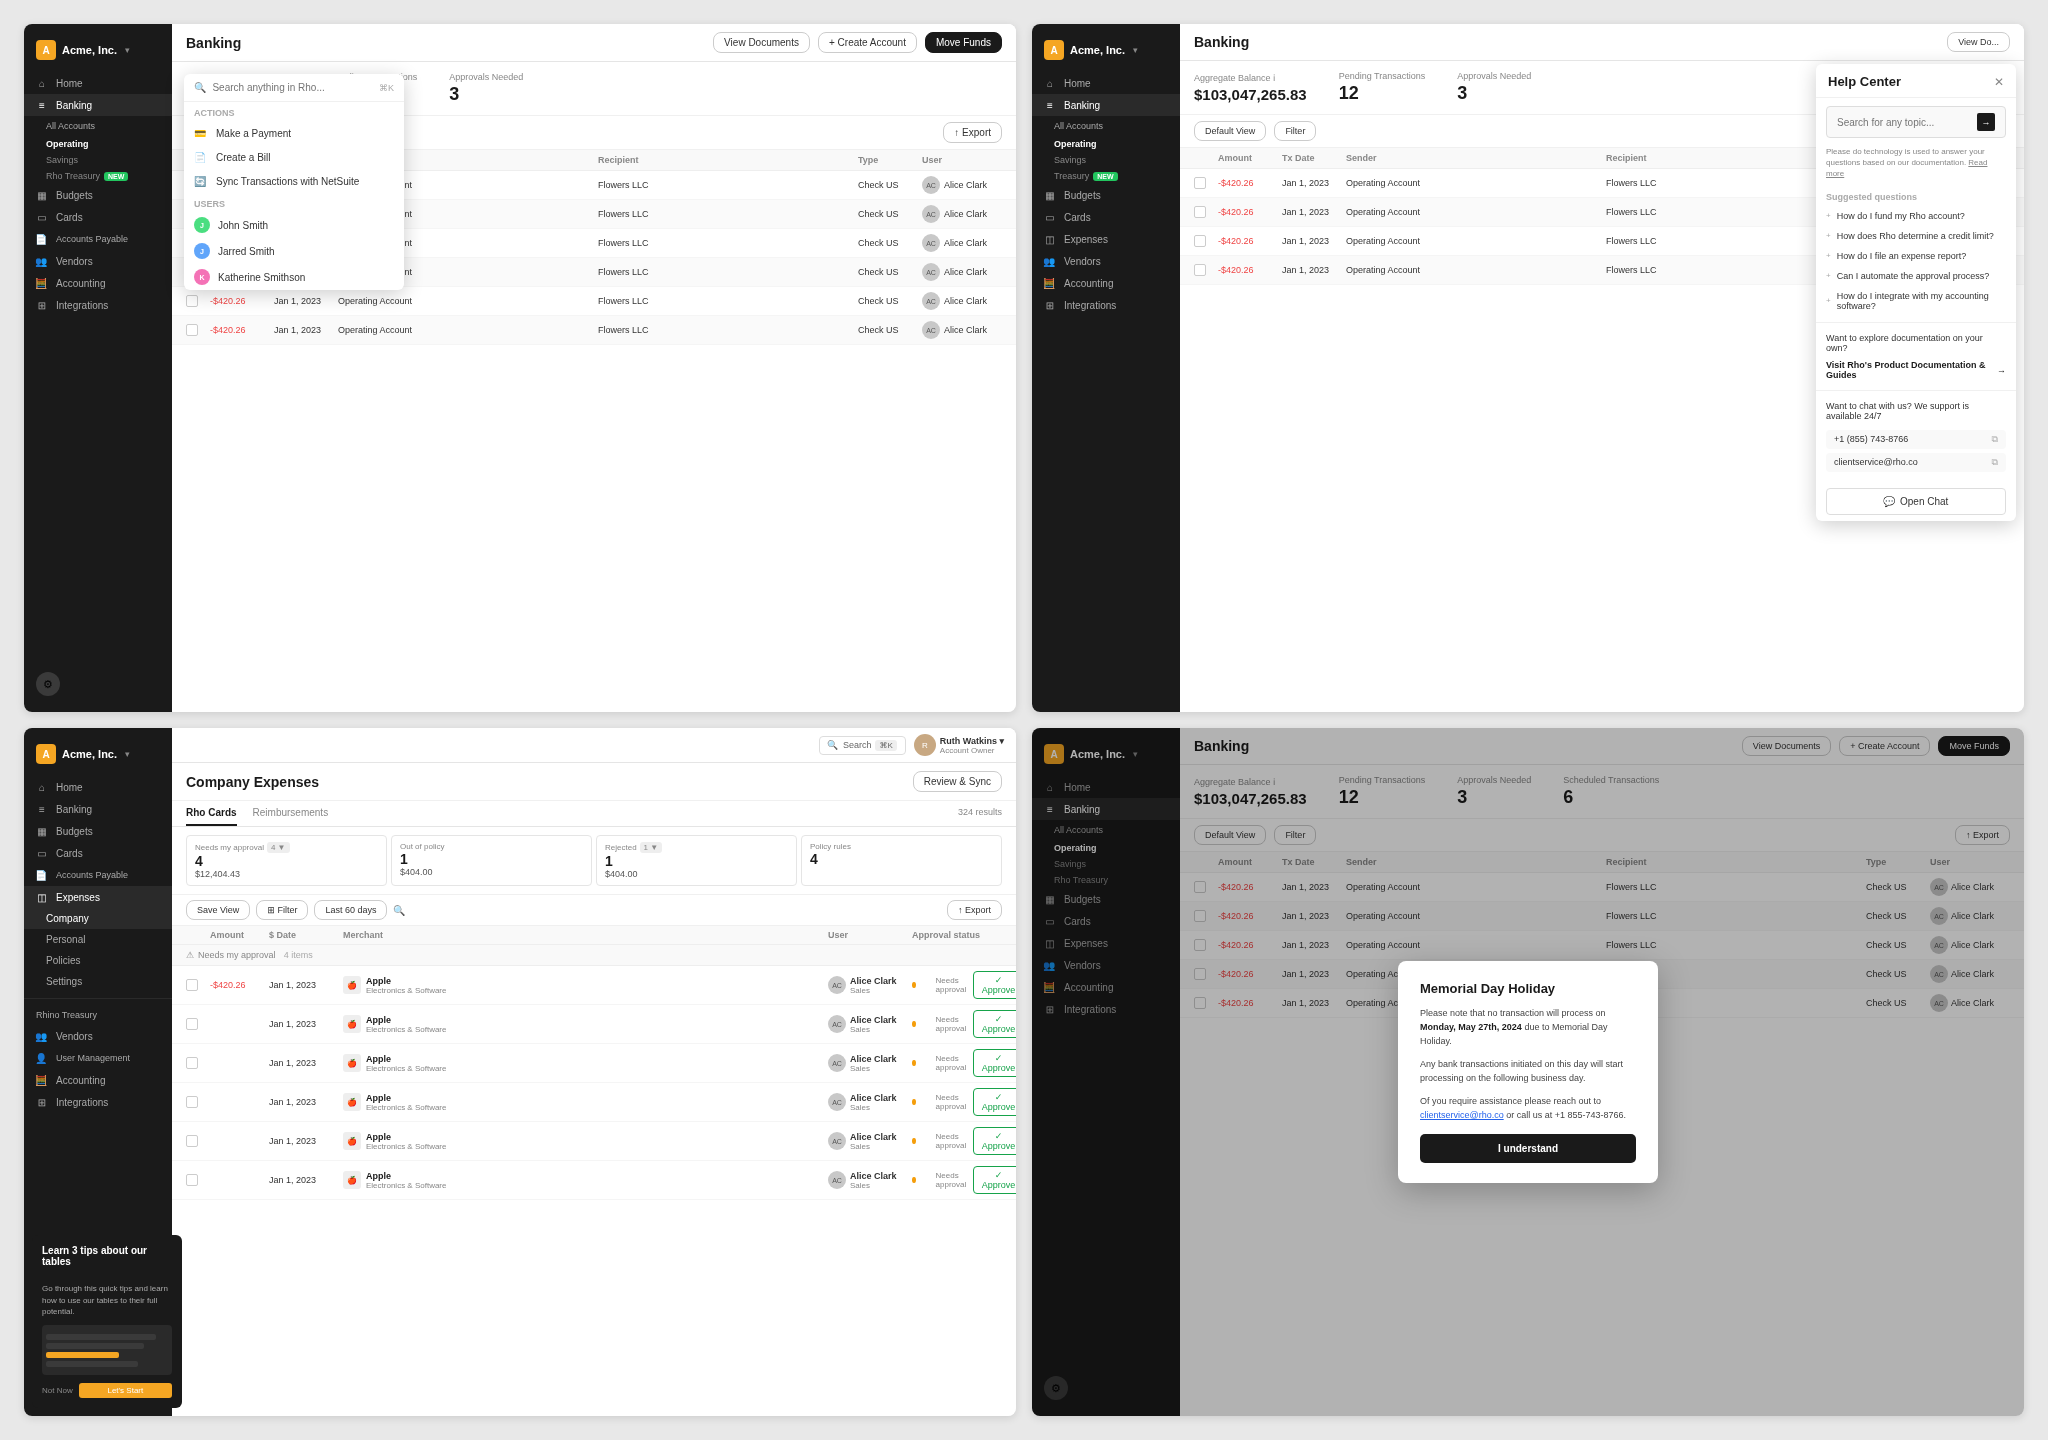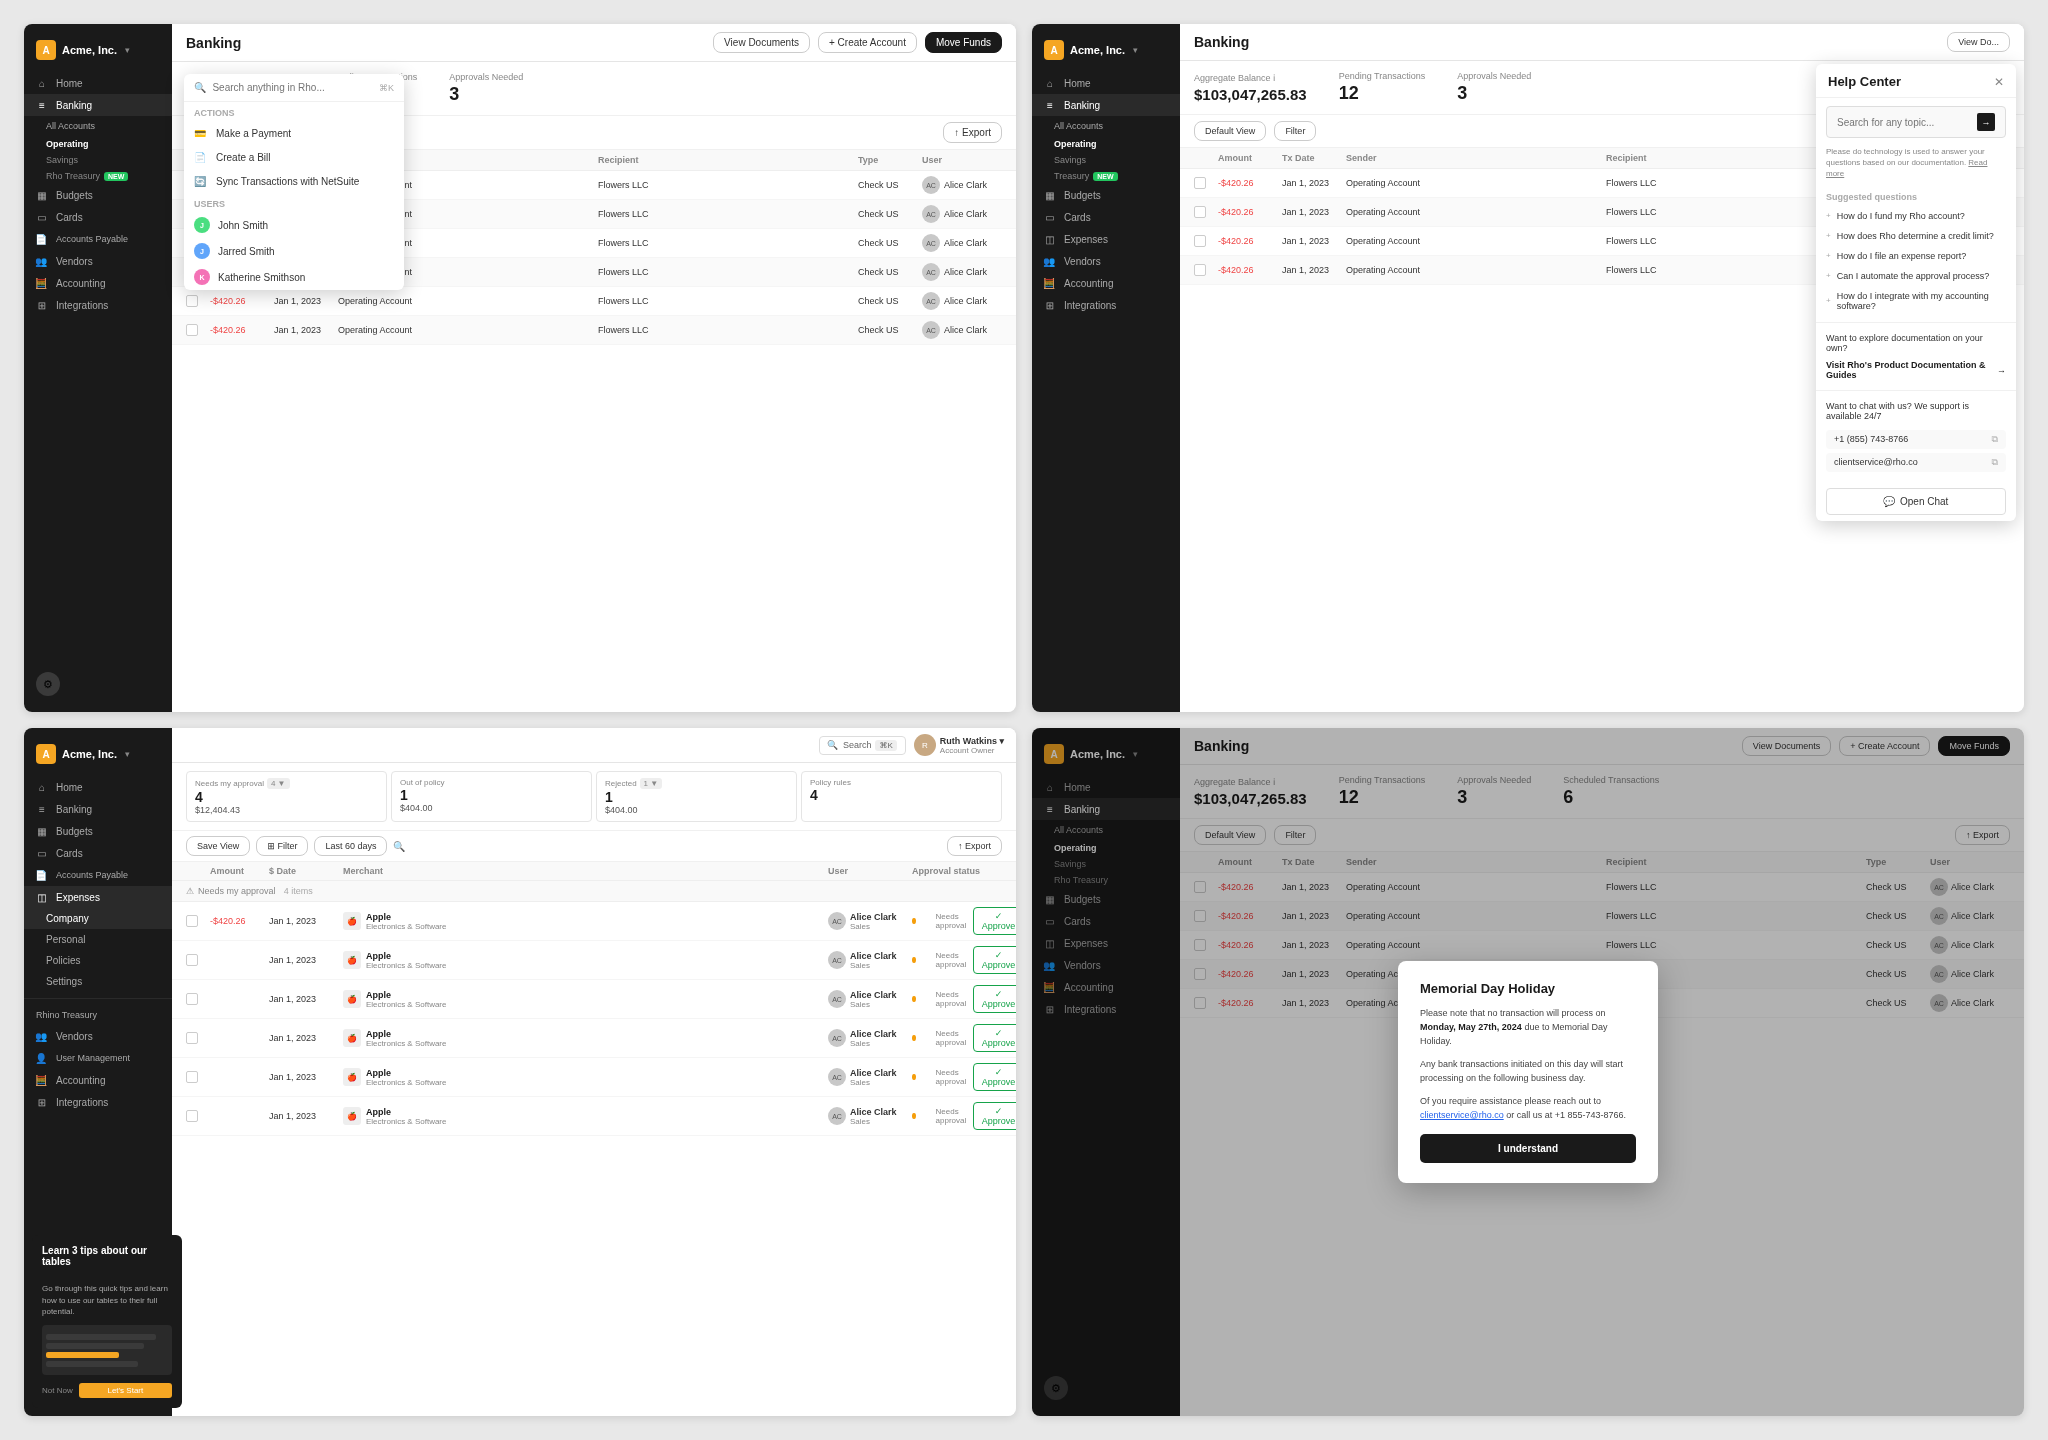--- a/index.html
+++ b/index.html
@@ -1070,20 +1070,30 @@
             <span>Search</span>
             <span style="background:#eee;padding:1px 4px;border-radius:3px;font-size:8px;">⌘K</span>
           </div>
           <div class="user-btn">
             <div class="user-avatar-sm">R</div>
             <div>
               <div class="user-name">Ruth Watkins ▾</div>
               <div class="user-role">Account Owner</div>
             </div>
           </div>
+        </div>
+        <div class="expenses-header">
+          <span class="expenses-title">Company Expenses</span>
+          <button class="btn btn-outline" style="display:flex;align-items:center;gap:4px;">Review &amp; Sync</button>
+        </div>
+        <div class="tabs-row">
+          <div class="tab active">Rho Cards</div>
+          <div class="tab">Reimbursements</div>
+          <div style="flex:1;"></div>
+          <span style="font-size:9px;color:#888;padding-bottom:4px;">324 results</span>
         </div>
         <div class="expense-stats-row">
           <div class="expense-stat-card">
             <div class="ecard-label">
               Needs my approval
               <span style="background:#eee;padding:1px 4px;border-radius:3px;font-size:8px;">4 ▼</span>
             </div>
             <div class="ecard-count">4</div>
             <div class="ecard-amount">$12,404.43</div>
           </div>

